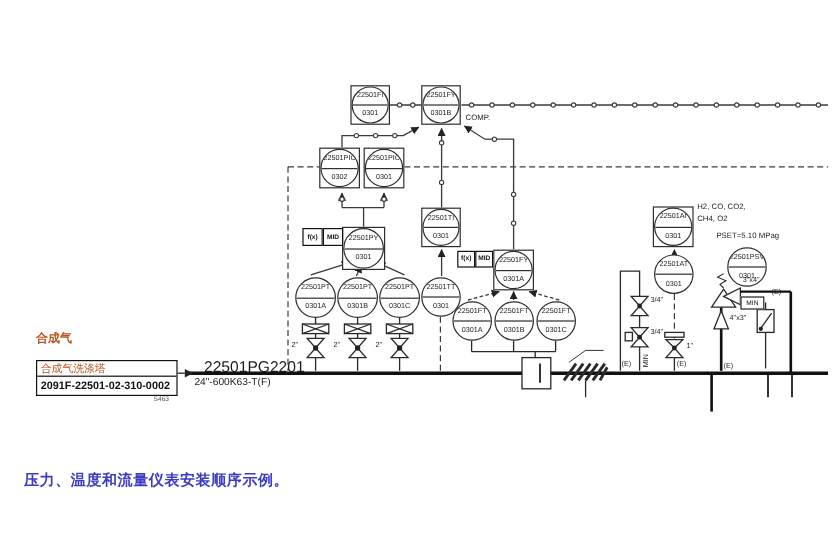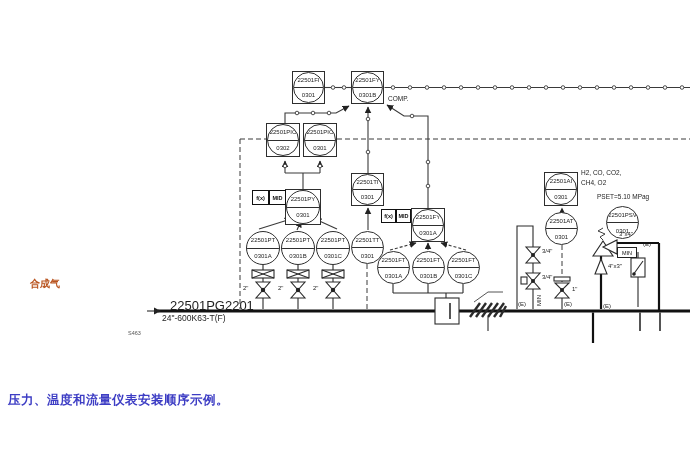--- a/index.html
+++ b/index.html
@@ -15,21 +15,21 @@
   .tag{border-bottom:0.8px solid #2e2e2e;}
   .fnbox{position:absolute;z-index:3;box-sizing:border-box;border:1.5px solid #111;background:#fff;
         display:flex;align-items:center;justify-content:center;font-size:5.5px;font-weight:bold;color:#111;}
   .lbl{position:absolute;z-index:4;font-size:6px;color:#1d1d1d;white-space:nowrap;line-height:1.15;}
   .lbl7{font-size:6.5px;}
   .minbox{position:absolute;z-index:4;border:1px solid #222;background:#fff;font-size:5.5px;
         display:flex;align-items:center;justify-content:center;color:#111;}
   .minvert{transform:rotate(-90deg);transform-origin:left top;}
   .srcbox{position:absolute;z-index:4;border:1.6px solid #111;background:#fff;box-sizing:border-box;}
   .srcrow{box-sizing:border-box;display:flex;align-items:center;padding-left:3px;white-space:nowrap;overflow:hidden;}
-  .orange{color:#b9541f;}
+  .orange{color:#b9541f;font-family:Liberation Mono, monospace;}
   .caption{position:absolute;z-index:4;font-size:12.5px;font-weight:bold;color:#3d3dc4;
         letter-spacing:0.5px;white-space:nowrap;}
 </style>
 </head>
 <body>
 
 <div id="canvas">
 
 <svg width="700" height="466" viewBox="0 0 700 466">
   <defs>
@@ -328,17 +328,21 @@
 <div class="lbl" style="left:643px;top:241px">(E)</div>
 <div class="lbl" style="left:603px;top:303px">(E)</div>
 
 <div class="lbl minvert" style="left:536px;top:306px">MIN</div>
 <div class="minbox" style="left:617px;top:247px;width:18px;height:9px">MIN</div>
 
 <div class="lbl" style="left:170px;top:299px;font-size:13px">22501PG2201</div>
 <div class="lbl" style="left:162px;top:314px;font-size:8.5px">24"-600K63-T(F)</div>
 
 <div class="lbl orange" style="left:30px;top:278px;font-size:10px;font-weight:bold">合成气</div>
+<div class="srcbox" style="left:30px;top:300px;width:118px;height:30px">
+  <div class="srcrow orange" style="height:13px;border-bottom:1.4px solid #111;font-size:9px">合成气洗涤塔</div>
+  <div class="srcrow" style="height:14px;font-size:9px;font-weight:bold;color:#111">2091F-22501-02-310-0002</div>
+</div>
 <div class="lbl" style="left:128px;top:330px;font-size:5.5px;color:#555">S463</div>
 
-<div class="caption" style="left:8px;top:392px">压力、温度和流量仪表安装顺序示例。</div>
+<div class="caption" style="left:20px;top:392px">压力、温度和流量仪表安装顺序示例。</div>
 
 </div>
 
 </body></html>

